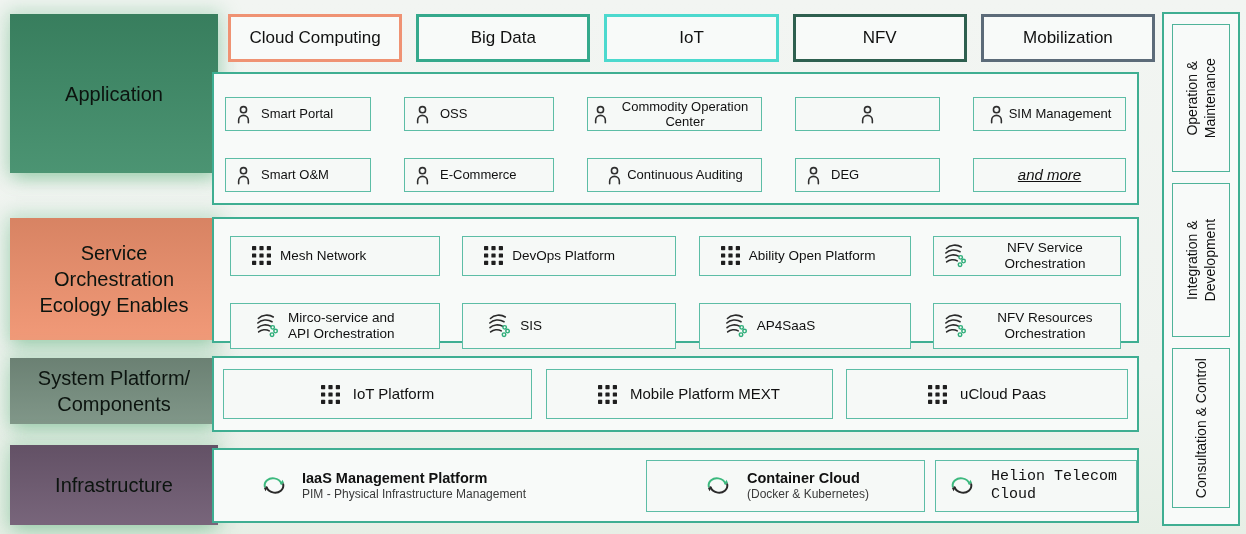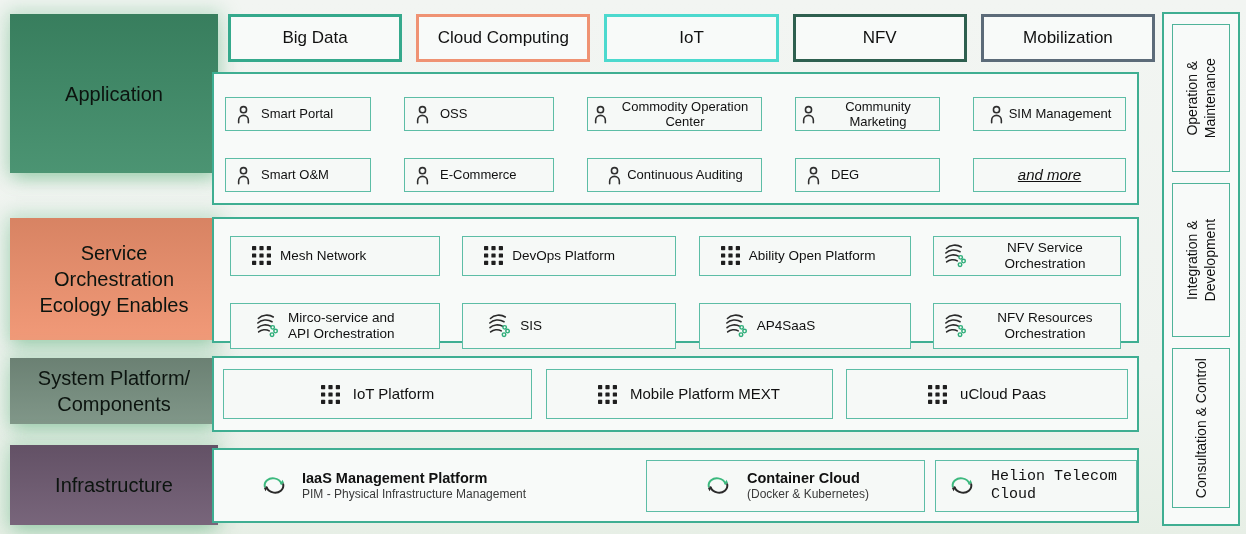--- a/index.html
+++ b/index.html
@@ -141,26 +141,26 @@
       <span>Service Orchestration Ecology Enables</span>
     </div>
   <div class="llabel" id="lab-sys" style="background-color: rgb(119, 143, 128);">
       <span>System Platform/ Components</span>
     </div>
   <div class="llabel" id="lab-infra" style="background-color: rgb(110, 90, 113);">
       <span>Infrastructure</span>
     </div>
 
   <div class="tabs">
+    <div class="tab" style="border-color: rgb(239, 146, 115);">
+        <span>Cloud Computing</span>
+      </div>
     <div class="tab" style="border-color: rgb(53, 169, 140);">
         <span>Big Data</span>
       </div>
-    <div class="tab" style="border-color: rgb(239, 146, 115);">
-        <span>Cloud Computing</span>
-      </div>
     <div class="tab" style="border-color: rgb(76, 217, 206);">
         <span>IoT</span>
       </div>
     <div class="tab" style="border-color: rgb(46, 95, 79);">
         <span>NFV</span>
       </div>
     <div class="tab" style="border-color: rgb(92, 107, 121);">
         <span>Mobilization</span>
       </div>
   </div>
@@ -182,21 +182,20 @@
       <div class="item app-item center">
           <svg class="icon" width="17" height="19">
             <use href="#i-person"></use>
           </svg>
           <span>Commodity Operation Center</span>
         </div>
       <div class="item app-item center">
           <svg class="icon" width="17" height="19">
             <use href="#i-person"></use>
           </svg>
-          <span>Community Marketing</span>
         </div>
       <div class="item app-item center">
           <svg class="icon" width="17" height="19">
             <use href="#i-person"></use>
           </svg>
           <span>SIM Management</span>
         </div>
     </div>
     <div class="app-row">
       <div class="item app-item">

